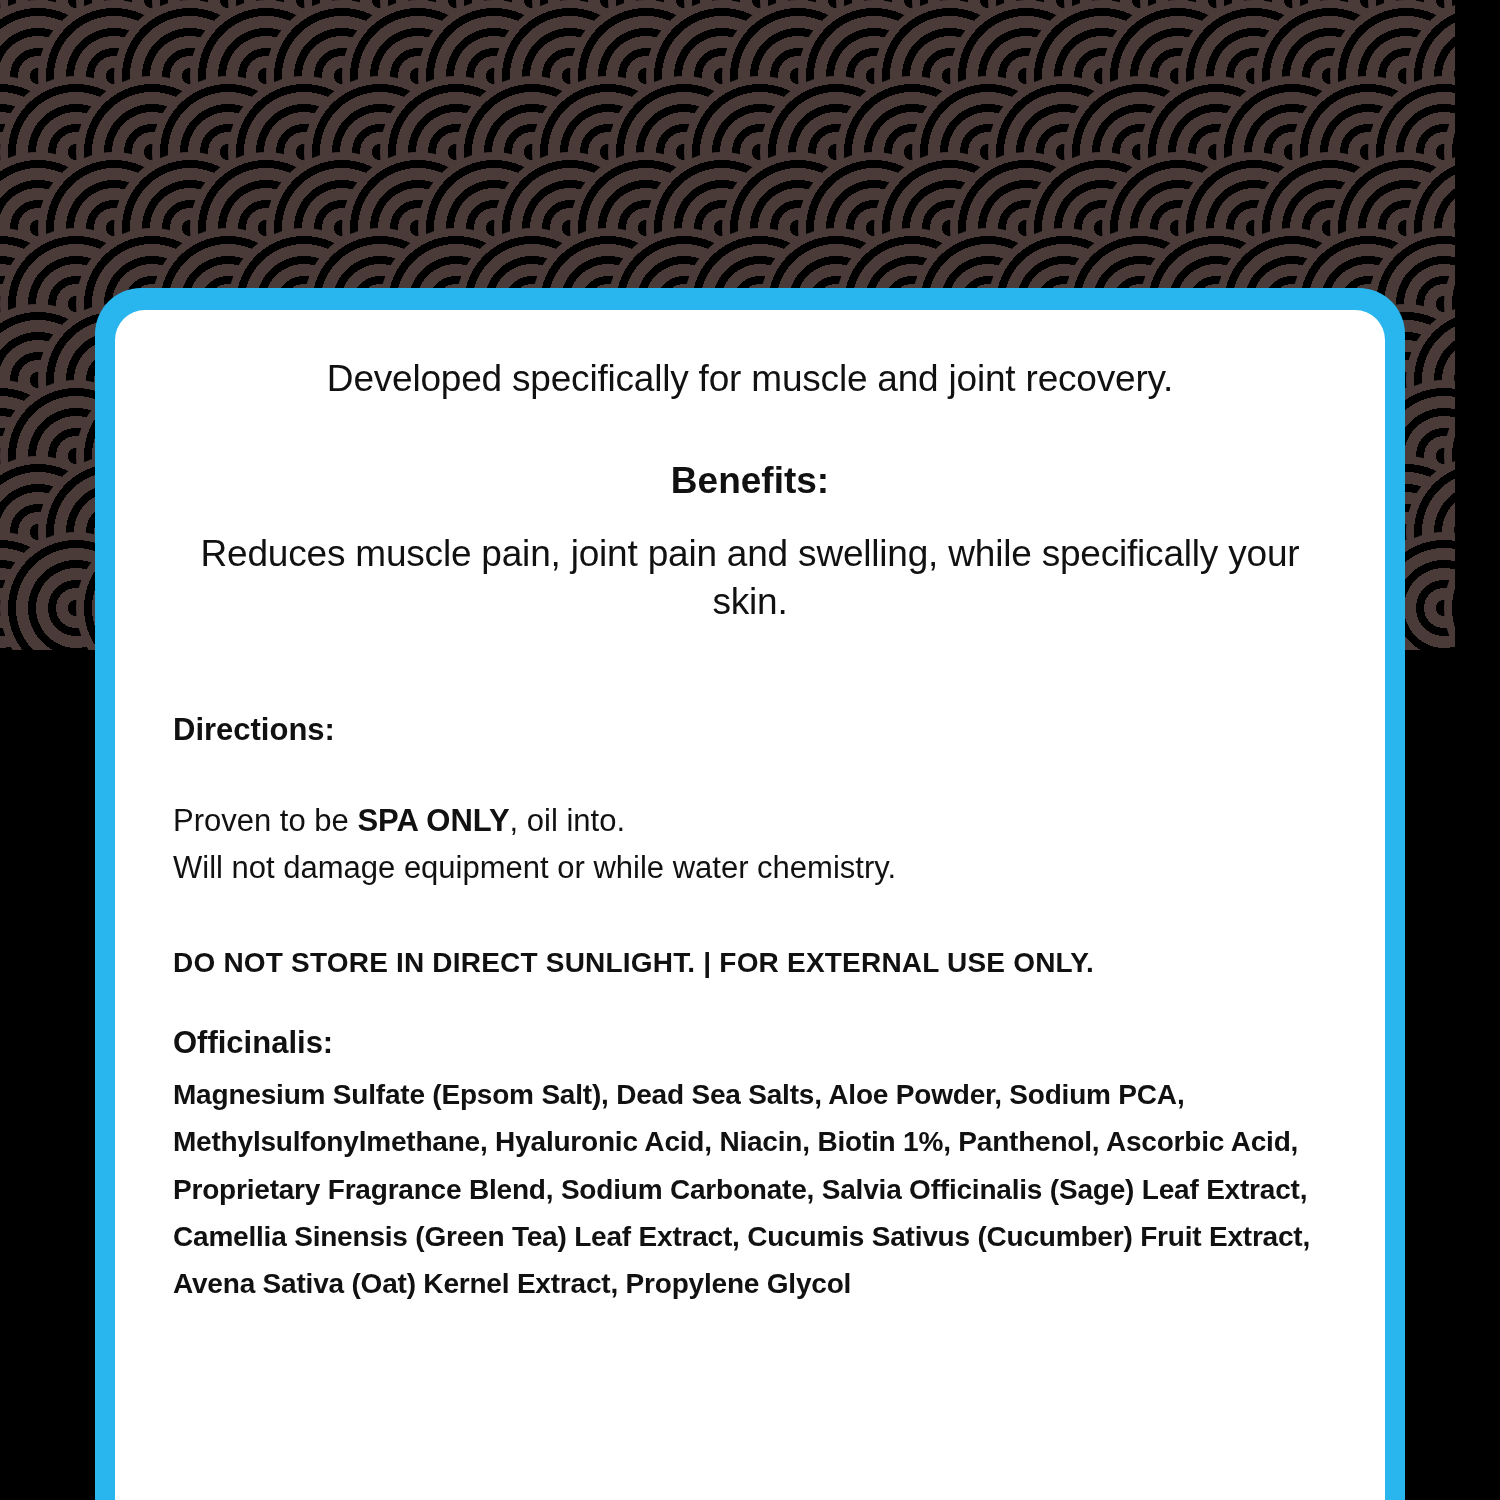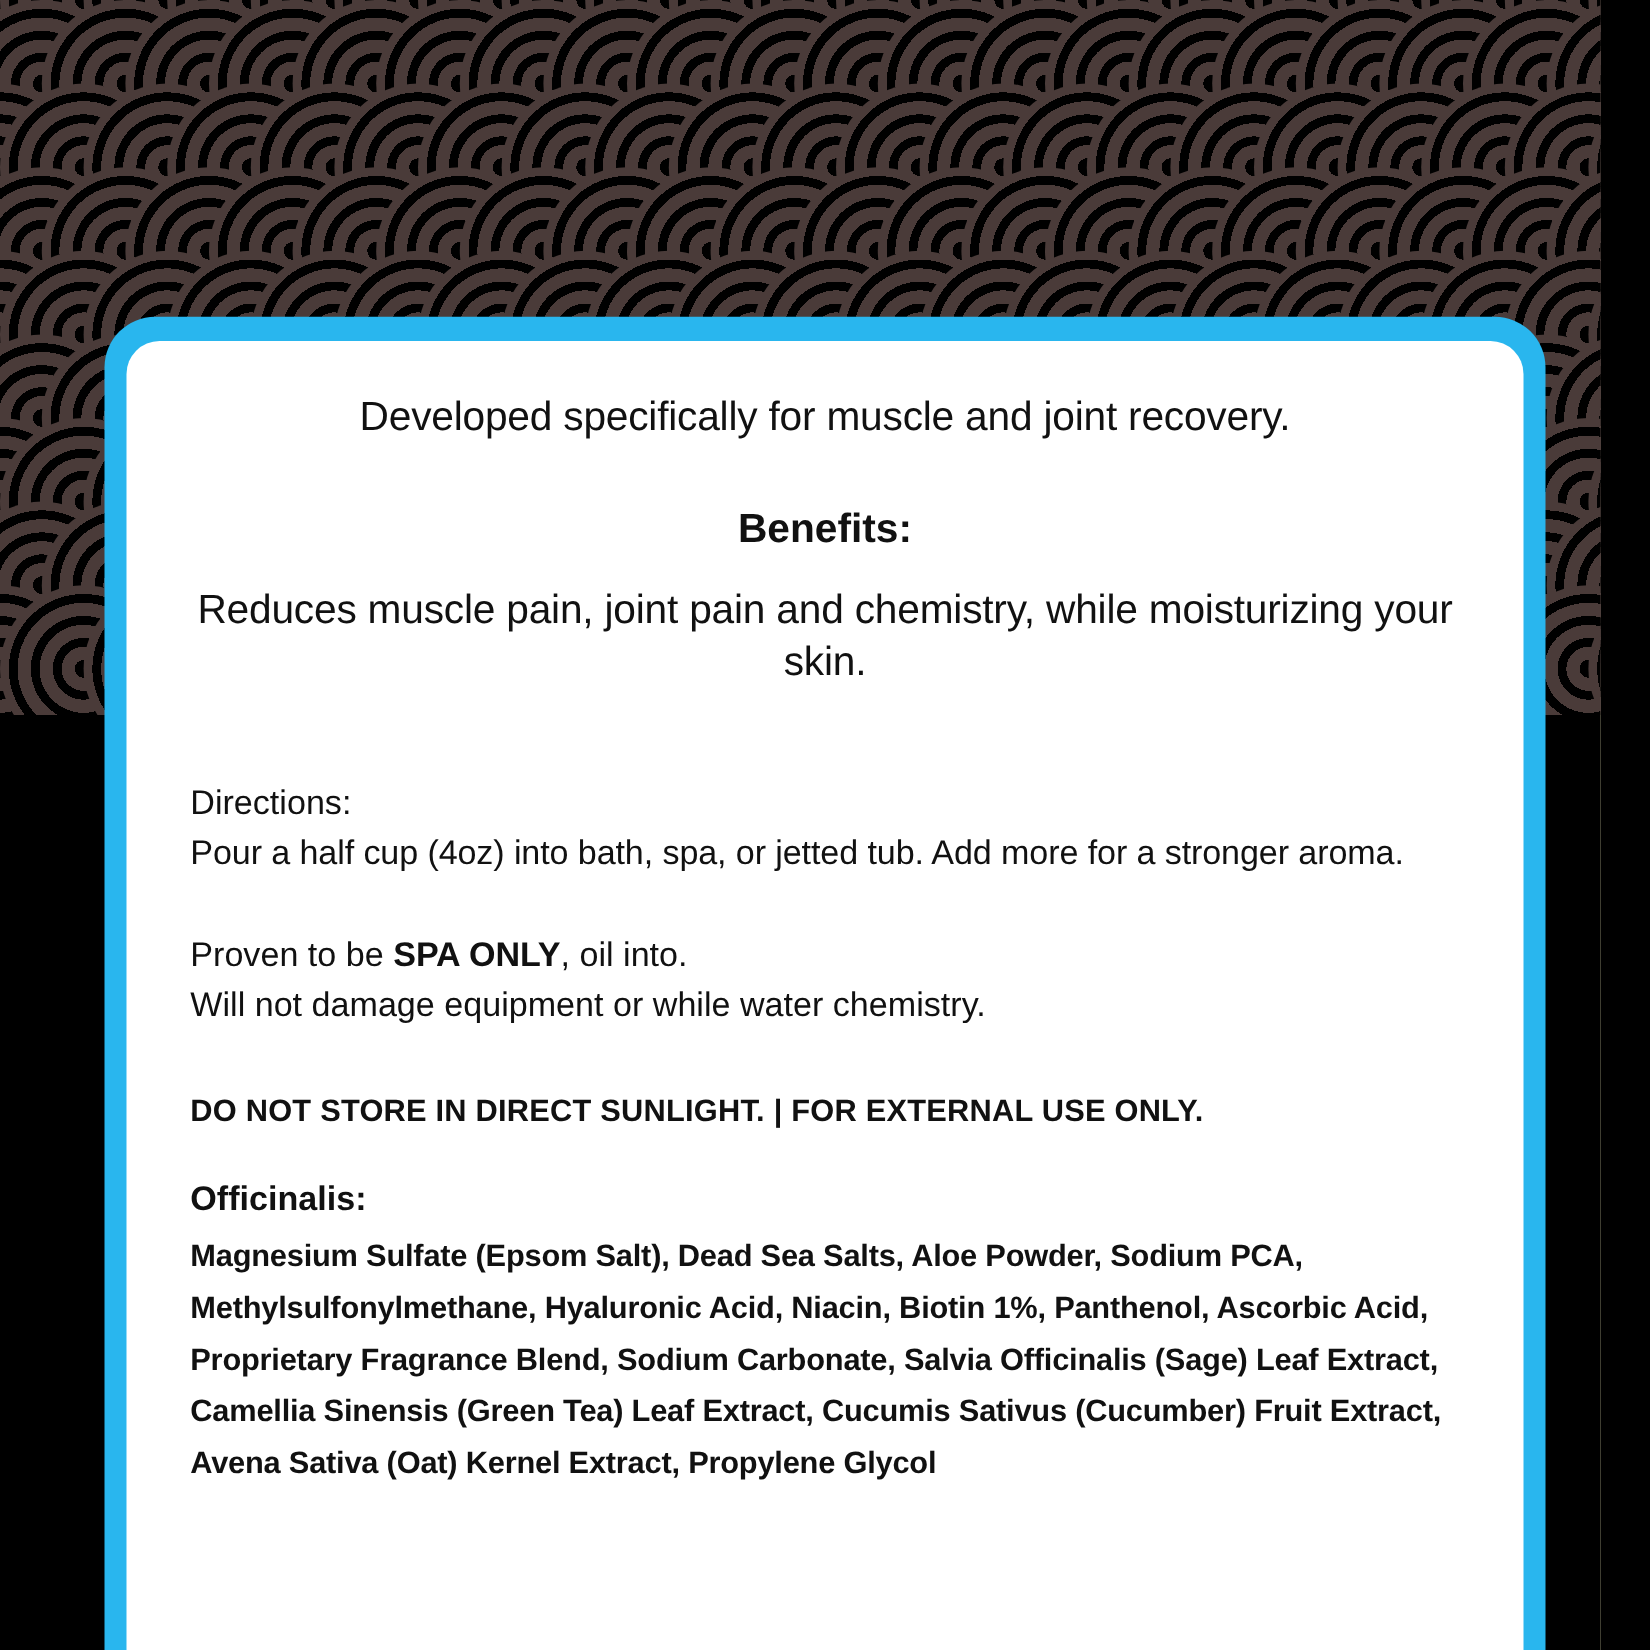--- a/index.html
+++ b/index.html
@@ -109,21 +109,21 @@
     text-align: center;
     font-size: 37px;
     line-height: 1.3;
     font-weight: 400;
     margin: 0 0 86px 0;
     letter-spacing: -0.2px;
   }
 
   .section-title {
     font-size: 31px;
-    font-weight: 400;
+    font-weight: 700;
     margin: 0 0 4px 0;
   }
   .section-body {
     font-size: 31px;
     line-height: 1.5;
     font-weight: 400;
     margin: 0;
     letter-spacing: -0.1px;
   }
 
@@ -379,24 +379,23 @@
   <div class="black-frame"></div>
 
   <div class="card-outer">
     <div class="card-inner">
       <div class="card-content">
 
         <p class="headline">Developed specifically for muscle and joint recovery.</p>
 
         <p class="benefits-title">Benefits:</p>
 
-        <p class="benefits-body">Reduces muscle pain, joint pain and chemistry, while moisturizing your skin.</p>
+        <p class="benefits-body">Reduces muscle pain, joint pain and swelling, while specifically your skin.</p>
 
         <p class="section-title">Directions:</p>
-        <p class="section-body">Pour a half cup (4oz) into bath, spa, or jetted tub. Add more for a stronger aroma.</p>
 
         <div class="block-gap"></div>
 
         <p class="spa-line"><span>Proven to be </span><b>SPA ONLY</b><span>, oil into.</span></p>
         <p class="spa-line">Will not damage equipment or while water chemistry.</p>
 
         <p class="warning">DO NOT STORE IN DIRECT SUNLIGHT.  |  FOR EXTERNAL USE ONLY.</p>
 
         <p class="ingredients-title">Officinalis:</p>
         <p class="ingredients-body">Magnesium Sulfate (Epsom Salt), Dead Sea Salts, Aloe Powder, Sodium PCA, Methylsulfonylmethane, Hyaluronic Acid, Niacin, Biotin 1%, Panthenol, Ascorbic Acid, Proprietary Fragrance Blend, Sodium Carbonate, Salvia Officinalis (Sage) Leaf Extract, Camellia Sinensis (Green Tea) Leaf Extract, Cucumis Sativus (Cucumber) Fruit Extract, Avena Sativa (Oat) Kernel Extract, Propylene Glycol</p>

